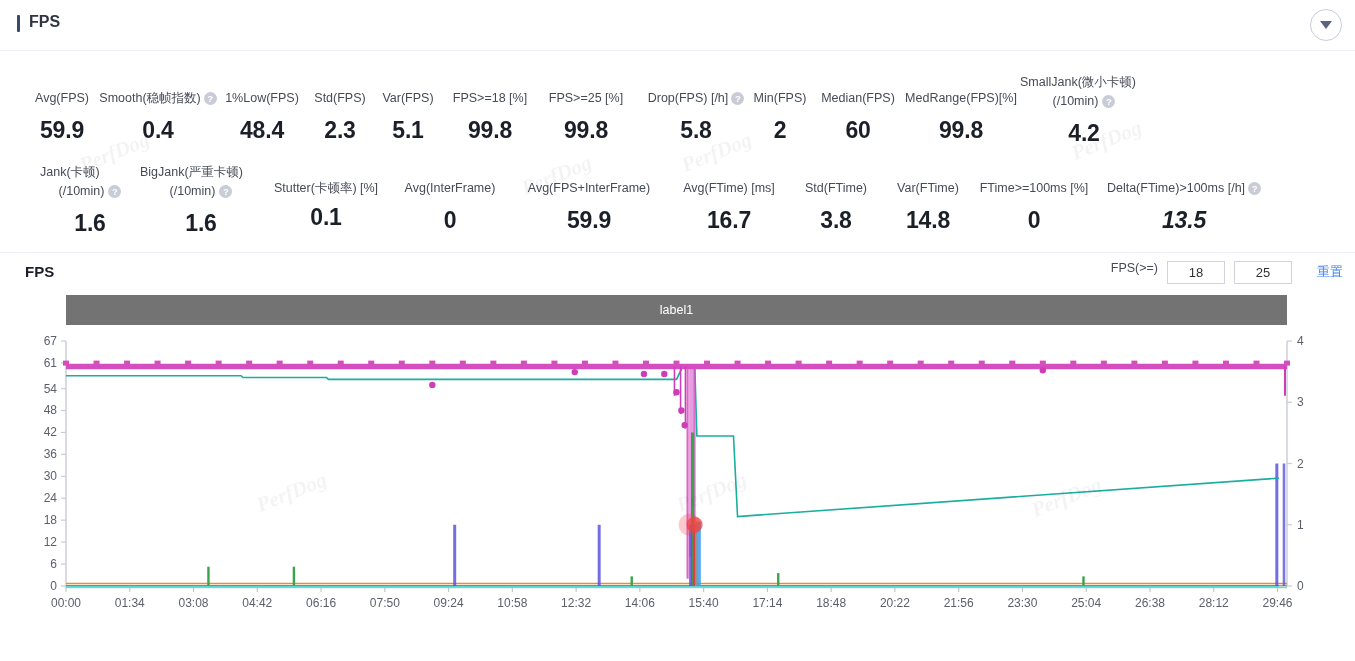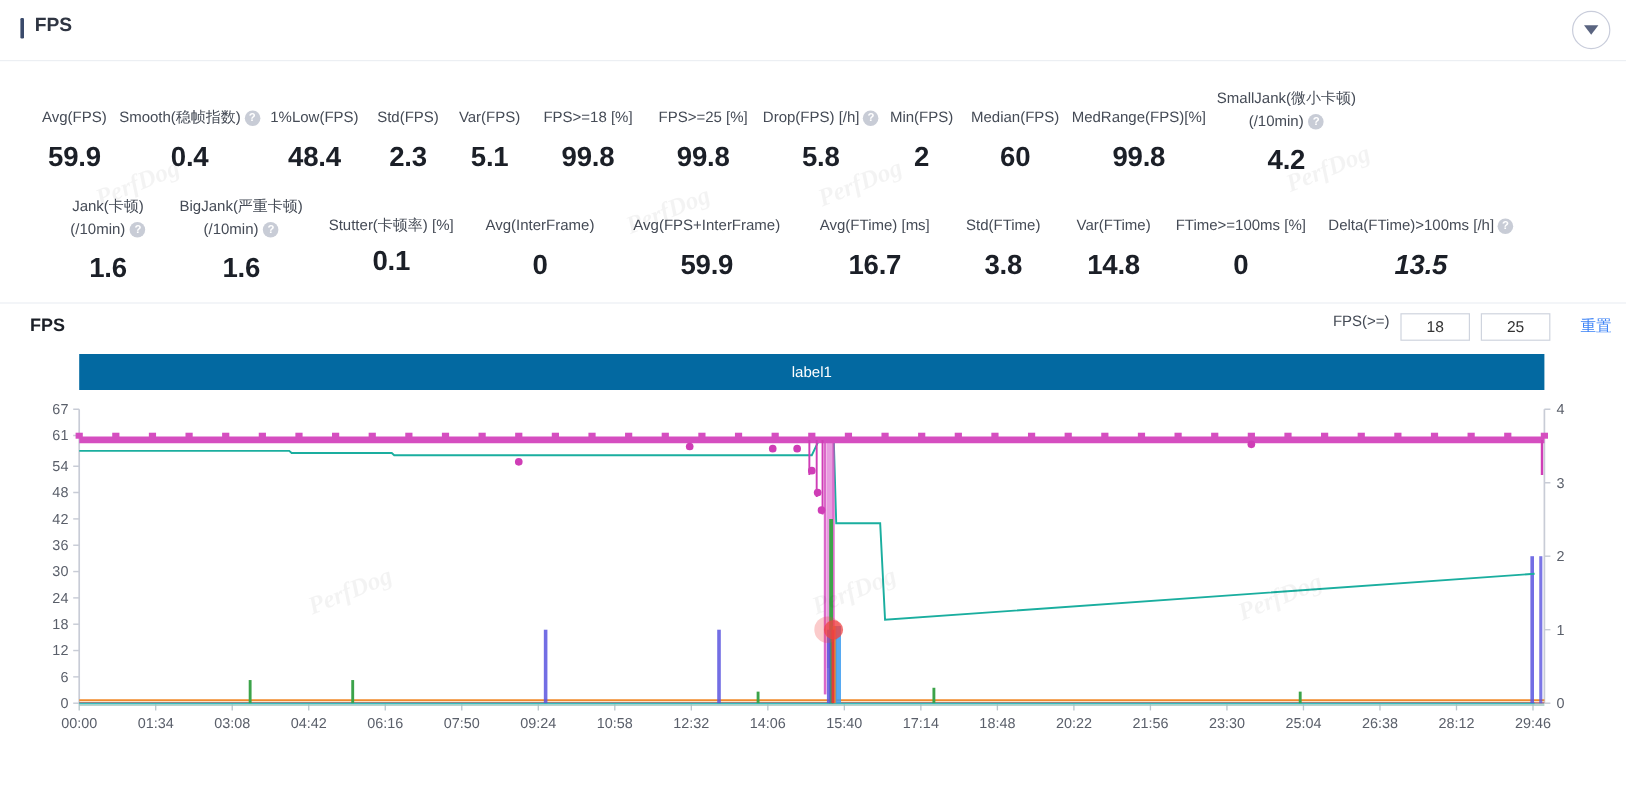--- a/index.html
+++ b/index.html
@@ -48,21 +48,21 @@
   }
   .metrics-row.row1 { top: 74px; }
   .metrics-row.row2 { top: 164px; }
   .metric {
     display: flex; flex-direction: column; align-items: center;
     justify-content: flex-start;
   }
   .metric-label {
     font-size: 12.5px; color: #454b56; line-height: 16px;
     text-align: center; white-space: nowrap;
-    display: flex; align-items: center; justify-content: center;
+    display: flex; align-items: center; 
     gap: 3px; flex-wrap: wrap;
   }
   .metric-label .lbl-l2 { width: 100%; display: flex; align-items: center; justify-content: center; gap: 4px; }
   .help {
     display: inline-flex; width: 13px; height: 13px; border-radius: 50%;
     background: #c8ccd6; color: #fff; font-size: 9.5px; line-height: 13px;
     align-items: center; justify-content: center; font-weight: bold;
     cursor: pointer; flex: none;
   }
   .metric-value {
@@ -89,21 +89,21 @@
     text-align: center; font-size: 13px; color: #333;
     font-family: "Liberation Sans", sans-serif; outline: none;
   }
   .reset-link {
     position: absolute; right: 12px; top: 10px;
     font-size: 13px; color: #3b82f6; cursor: pointer;
   }
 
   .label-banner {
     position: absolute; left: 66px; top: 42px; width: 1221px; height: 30px;
-    background: #0369a1; color: #fff;
+    background: #737373; color: #fff;
     display: flex; align-items: center; justify-content: center;
     font-size: 12.5px;
   }
 
   
   .plot-wrap { position: absolute; left: 0; top: 80px; width: 1355px; height: 329px; }
 
   .wm {
     position: absolute; color: #000; opacity: 0.045;
     font-size: 21px; font-style: italic; font-weight: bold;
@@ -160,21 +160,21 @@
           <span>FPS&gt;=18 [%]</span>
         </div>
         <div class="metric-value">99.8</div>
       </div>
       <div class="metric" style="width: 96px; padding-top: 16px;">
         <div class="metric-label">
           <span>FPS&gt;=25 [%]</span>
         </div>
         <div class="metric-value">99.8</div>
       </div>
-      <div class="metric" style="width: 100px; padding-top: 16px;">
+      <div class="metric" style="width: 100px; padding-top: 16px; margin-left: 12px;">
         <div class="metric-label">
           <span>Drop(FPS) [/h]</span>
           <span class="help">?</span>
         </div>
         <div class="metric-value">5.8</div>
       </div>
       <div class="metric" style="width: 68px; padding-top: 16px;">
         <div class="metric-label">
           <span>Min(FPS)</span>
         </div>

